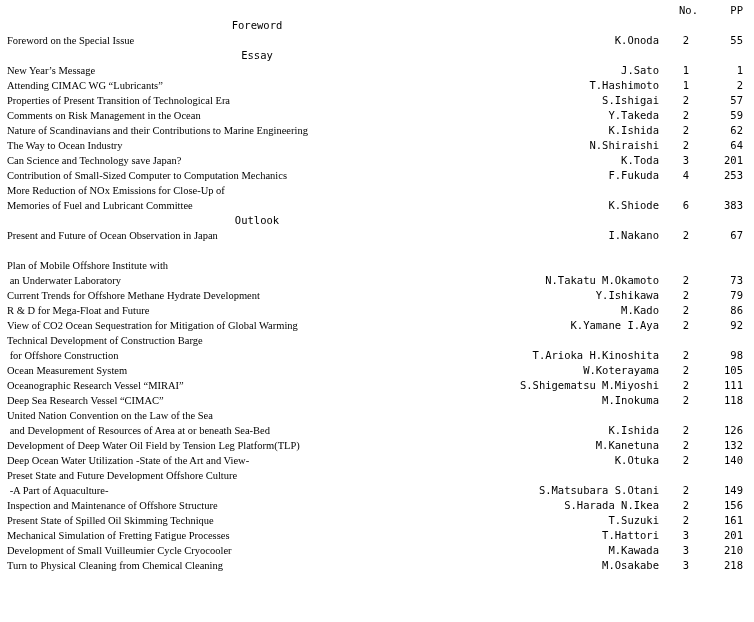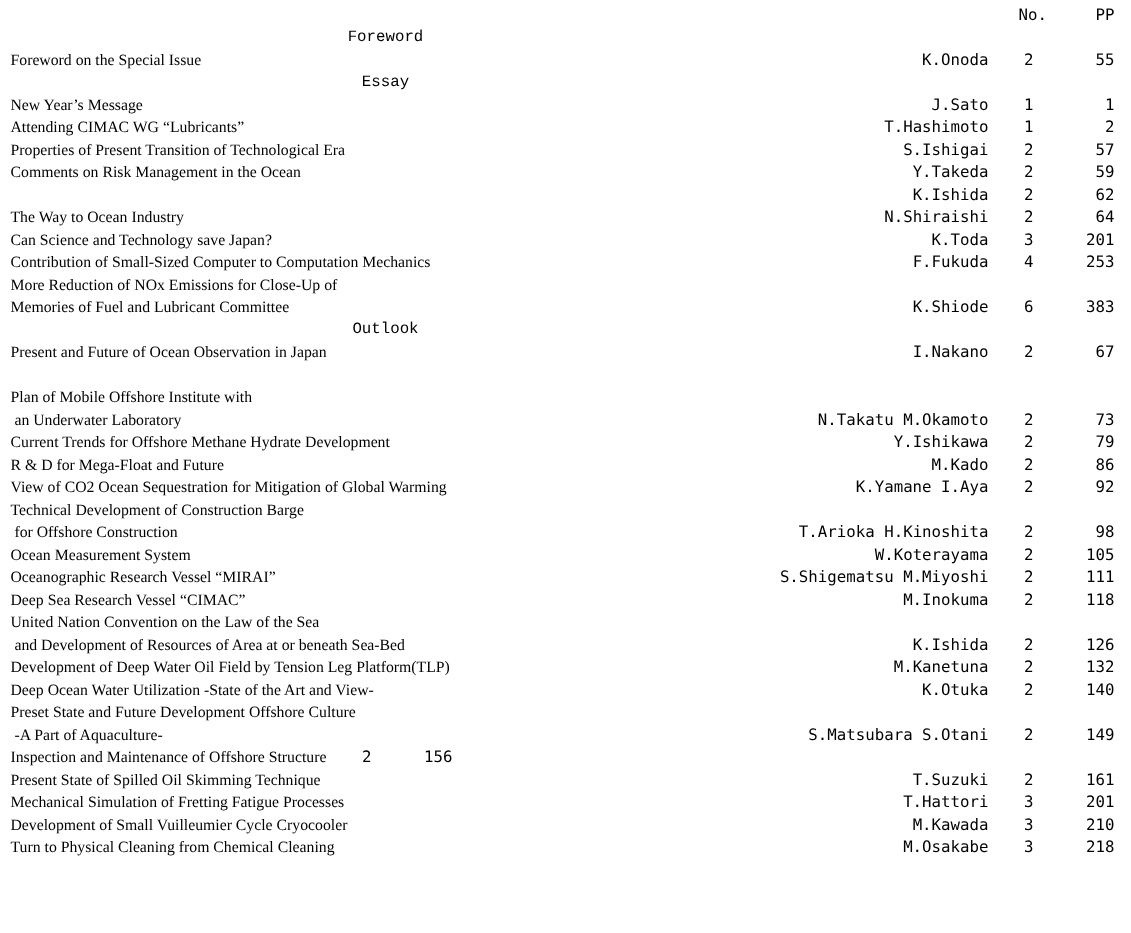--- a/index.html
+++ b/index.html
@@ -52,21 +52,20 @@
     transform: translateX(9px);
   }
   .row.section {
     display: block;
   }
   .section-label {
     display: block;
     width: 500px;
     text-align: center;
     white-space: pre;
-    font-family: Liberation Mono, monospace;
   }
 </style>
 </head>
 <body>
 
 <div class="page">
   <div>
       <div class="row colheader">
         <span class="cell-title"></span>
         <span class="cell-author"></span>
@@ -103,20 +102,21 @@
         <span class="cell-no">2</span>
         <span class="cell-pp">57</span>
       </div>
       <div class="row entry">
         <span class="cell-title">Comments on Risk Management in the Ocean</span>
         <span class="cell-author">Y.Takeda</span>
         <span class="cell-no">2</span>
         <span class="cell-pp">59</span>
       </div>
       <div class="row entry">
+        <span class="cell-title">Nature of Scandinavians and their Contributions to Marine Engineering</span>
         <span class="cell-author">K.Ishida</span>
         <span class="cell-no">2</span>
         <span class="cell-pp">62</span>
       </div>
       <div class="row entry">
         <span class="cell-title">The Way to Ocean Industry</span>
         <span class="cell-author">N.Shiraishi</span>
         <span class="cell-no">2</span>
         <span class="cell-pp">64</span>
       </div>
@@ -245,20 +245,21 @@
         <span class="cell-pp"></span>
       </div>
       <div class="row entry">
         <span class="cell-title"> -A Part of Aquaculture-</span>
         <span class="cell-author">S.Matsubara S.Otani</span>
         <span class="cell-no">2</span>
         <span class="cell-pp">149</span>
       </div>
       <div class="row entry">
         <span class="cell-title">Inspection and Maintenance of Offshore Structure</span>
+        <span class="cell-author">S.Harada N.Ikea</span>
         <span class="cell-no">2</span>
         <span class="cell-pp">156</span>
       </div>
       <div class="row entry">
         <span class="cell-title">Present State of Spilled Oil Skimming Technique</span>
         <span class="cell-author">T.Suzuki</span>
         <span class="cell-no">2</span>
         <span class="cell-pp">161</span>
       </div>
       <div class="row entry">

